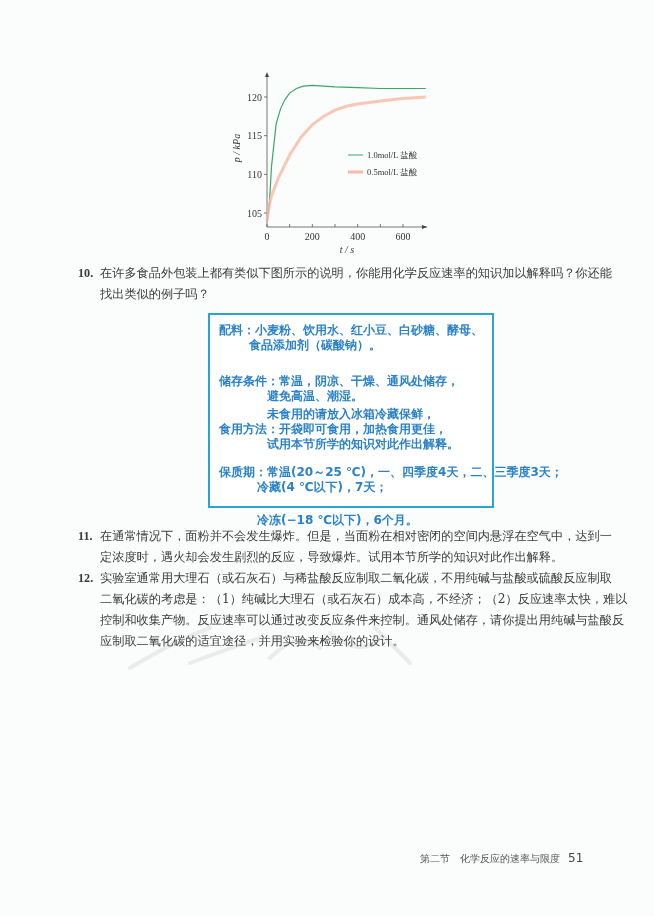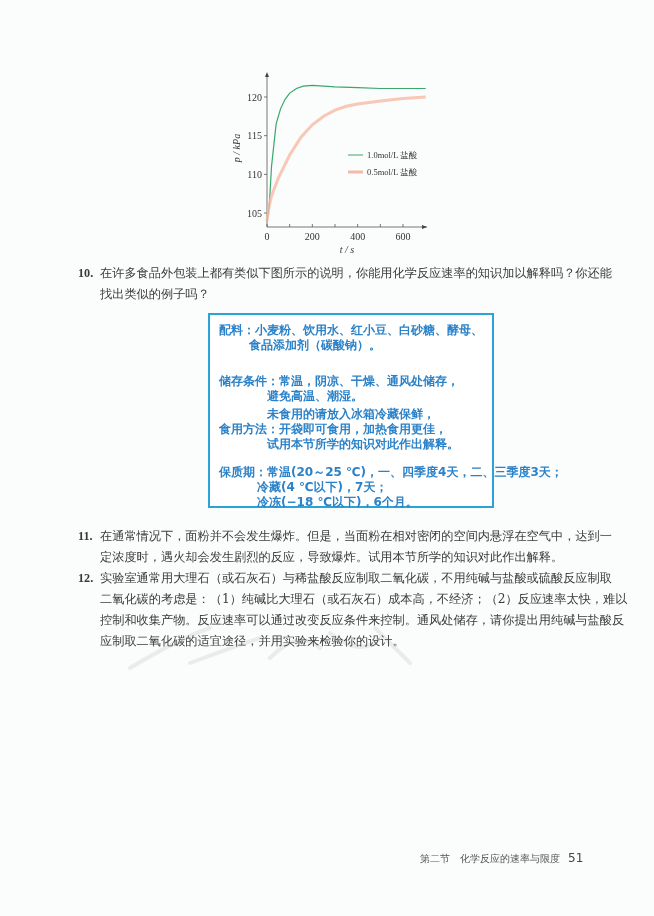--- a/index.html
+++ b/index.html
@@ -94,21 +94,21 @@
       <div class="row" style="padding-left:48px;"><span>避免高温、潮湿。</span></div>
     </div>
     <div class="sec" style="top:92px;">
       <div class="row" style="padding-left:48px;"><span>未食用的请放入冰箱冷藏保鲜，</span></div>
       <div class="row"><span class="k">食用方法：</span><span>开袋即可食用，加热食用更佳，</span></div>
       <div class="row" style="padding-left:48px;"><span>试用本节所学的知识对此作出解释。</span></div>
     </div>
     <div class="sec" style="top:150px;">
       <div class="row"><span class="k">保质期：</span><span>常温(20～25 ℃)，一、四季度4天，二、三季度3天；</span></div>
       <div class="row" style="padding-left:38px;"><span>冷藏(4 ℃以下)，7天；</span></div>
-      <div class="row" style="padding-left:38px;"><span>冷冻(−18 ℃以下)，6个月。</span></div>
+      <div class="row" style="padding-left:38px;margin-top:18px;"><span>冷冻(−18 ℃以下)，6个月。</span></div>
     </div>
   </div>
 
   <div class="q" style="top:526px;">
     <div class="line"><span class="num">11.</span><span>在通常情况下，面粉并不会发生爆炸。但是，当面粉在相对密闭的空间内悬浮在空气中，达到一</span></div>
     <div class="line indent"><span>定浓度时，遇火却会发生剧烈的反应，导致爆炸。试用本节所学的知识对此作出解释。</span></div>
   </div>
 
   <div class="q" style="top:568px;">
     <div class="line"><span class="num">12.</span><span>实验室通常用大理石（或石灰石）与稀盐酸反应制取二氧化碳，不用纯碱与盐酸或硫酸反应制取</span></div>

